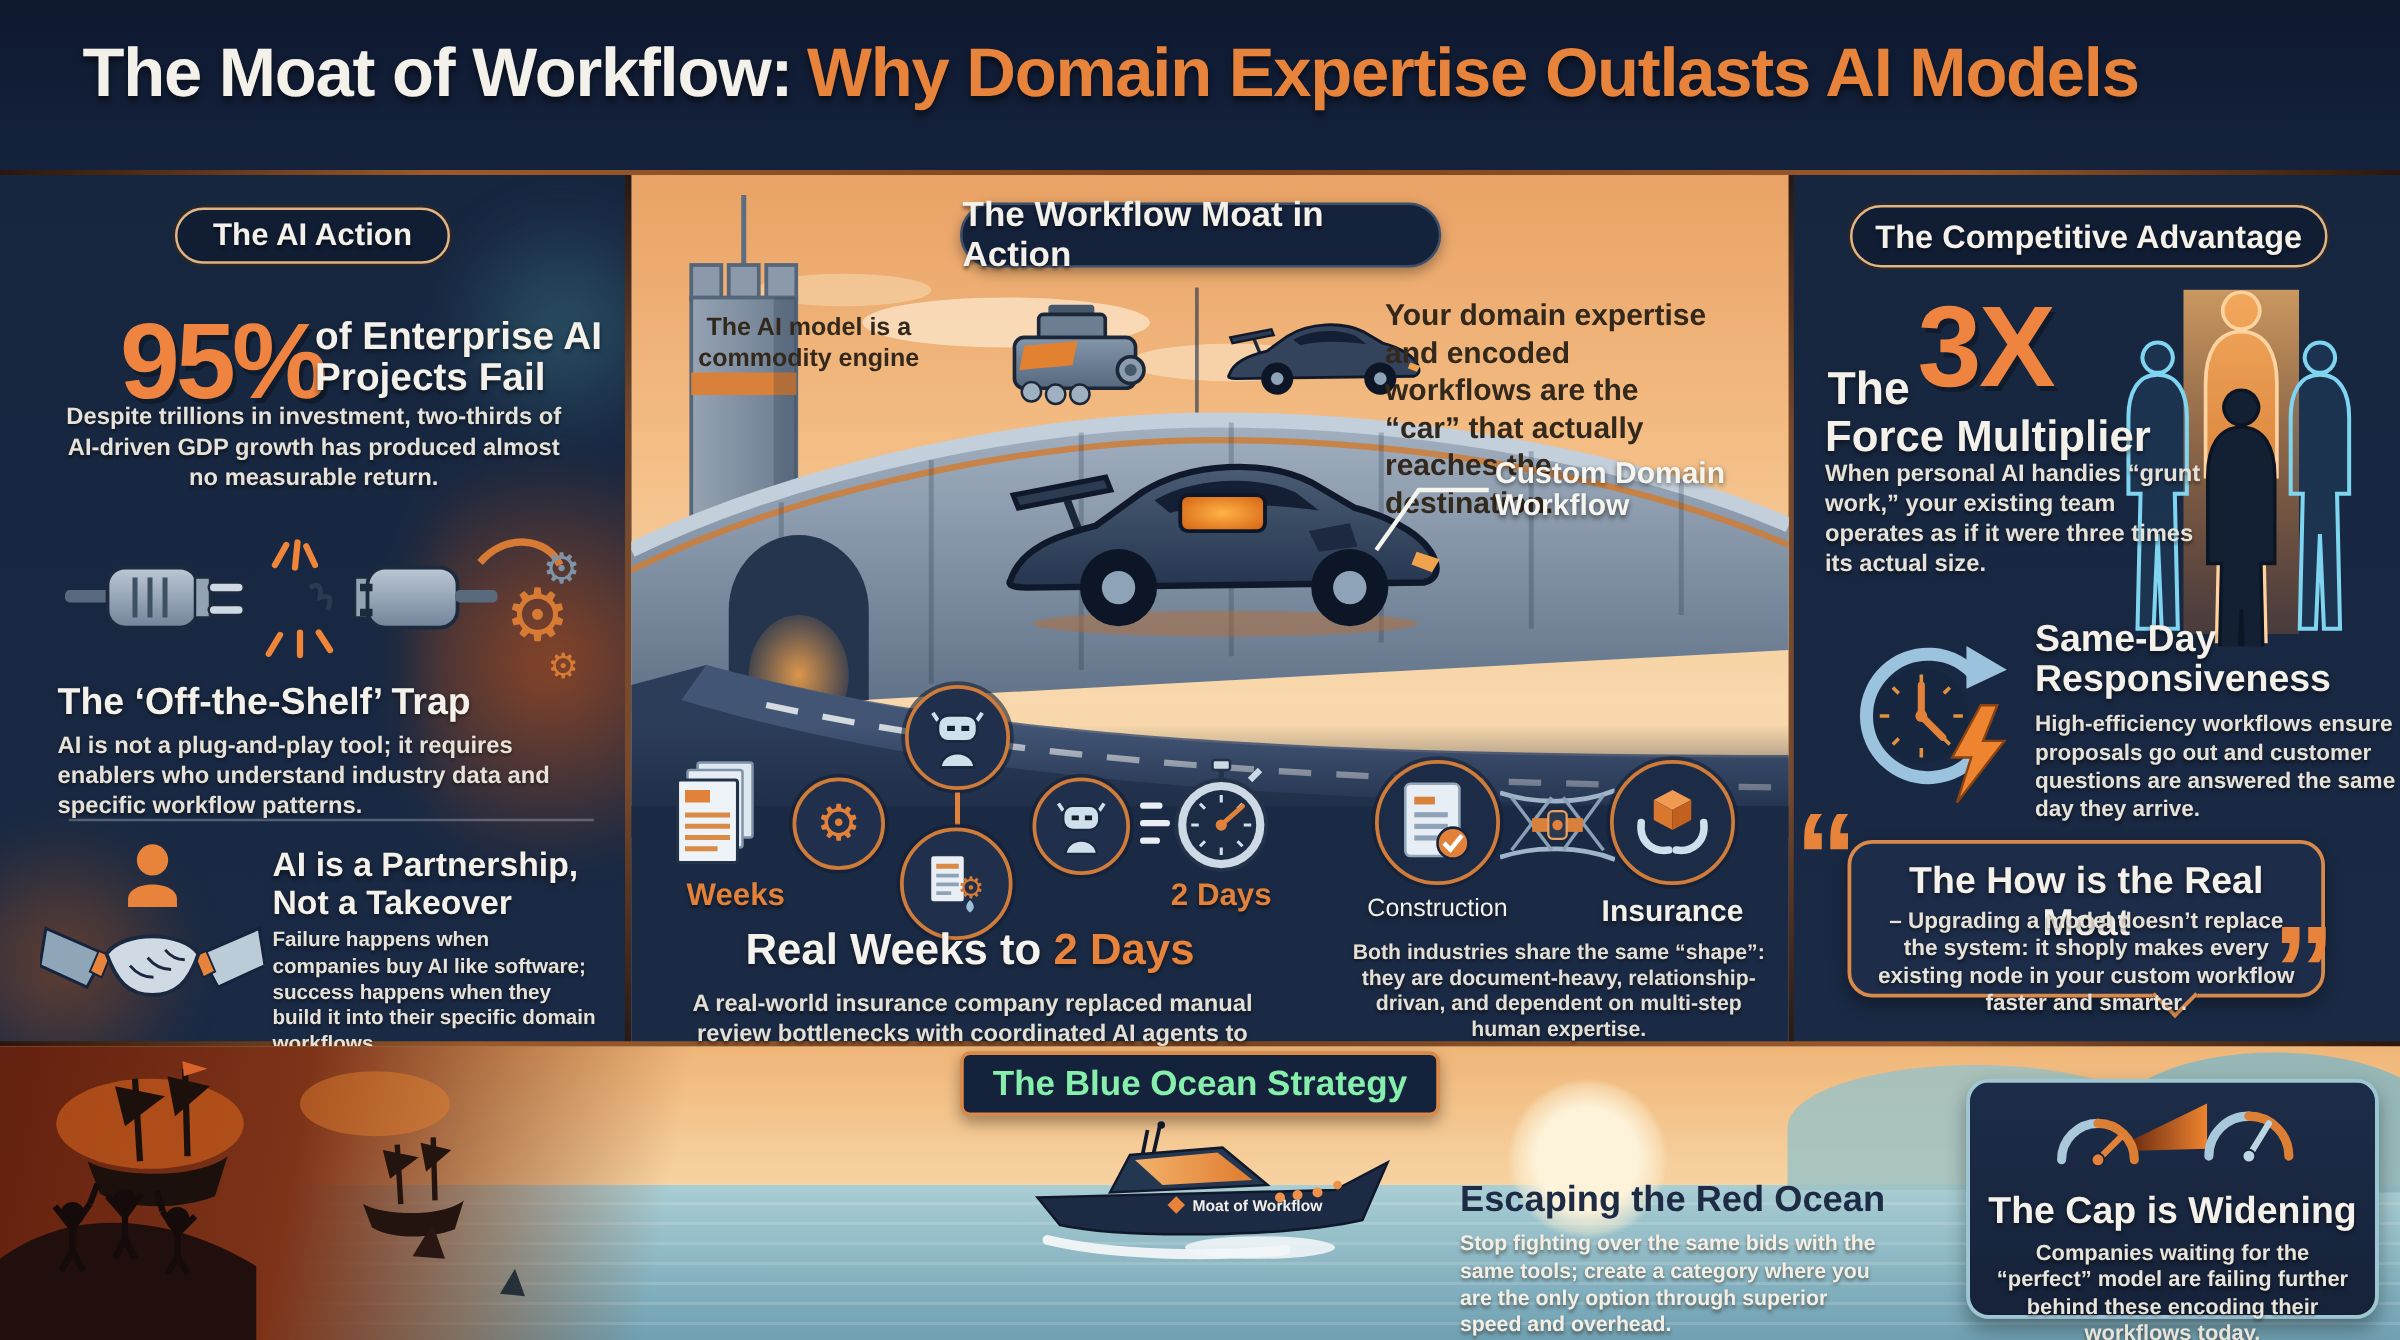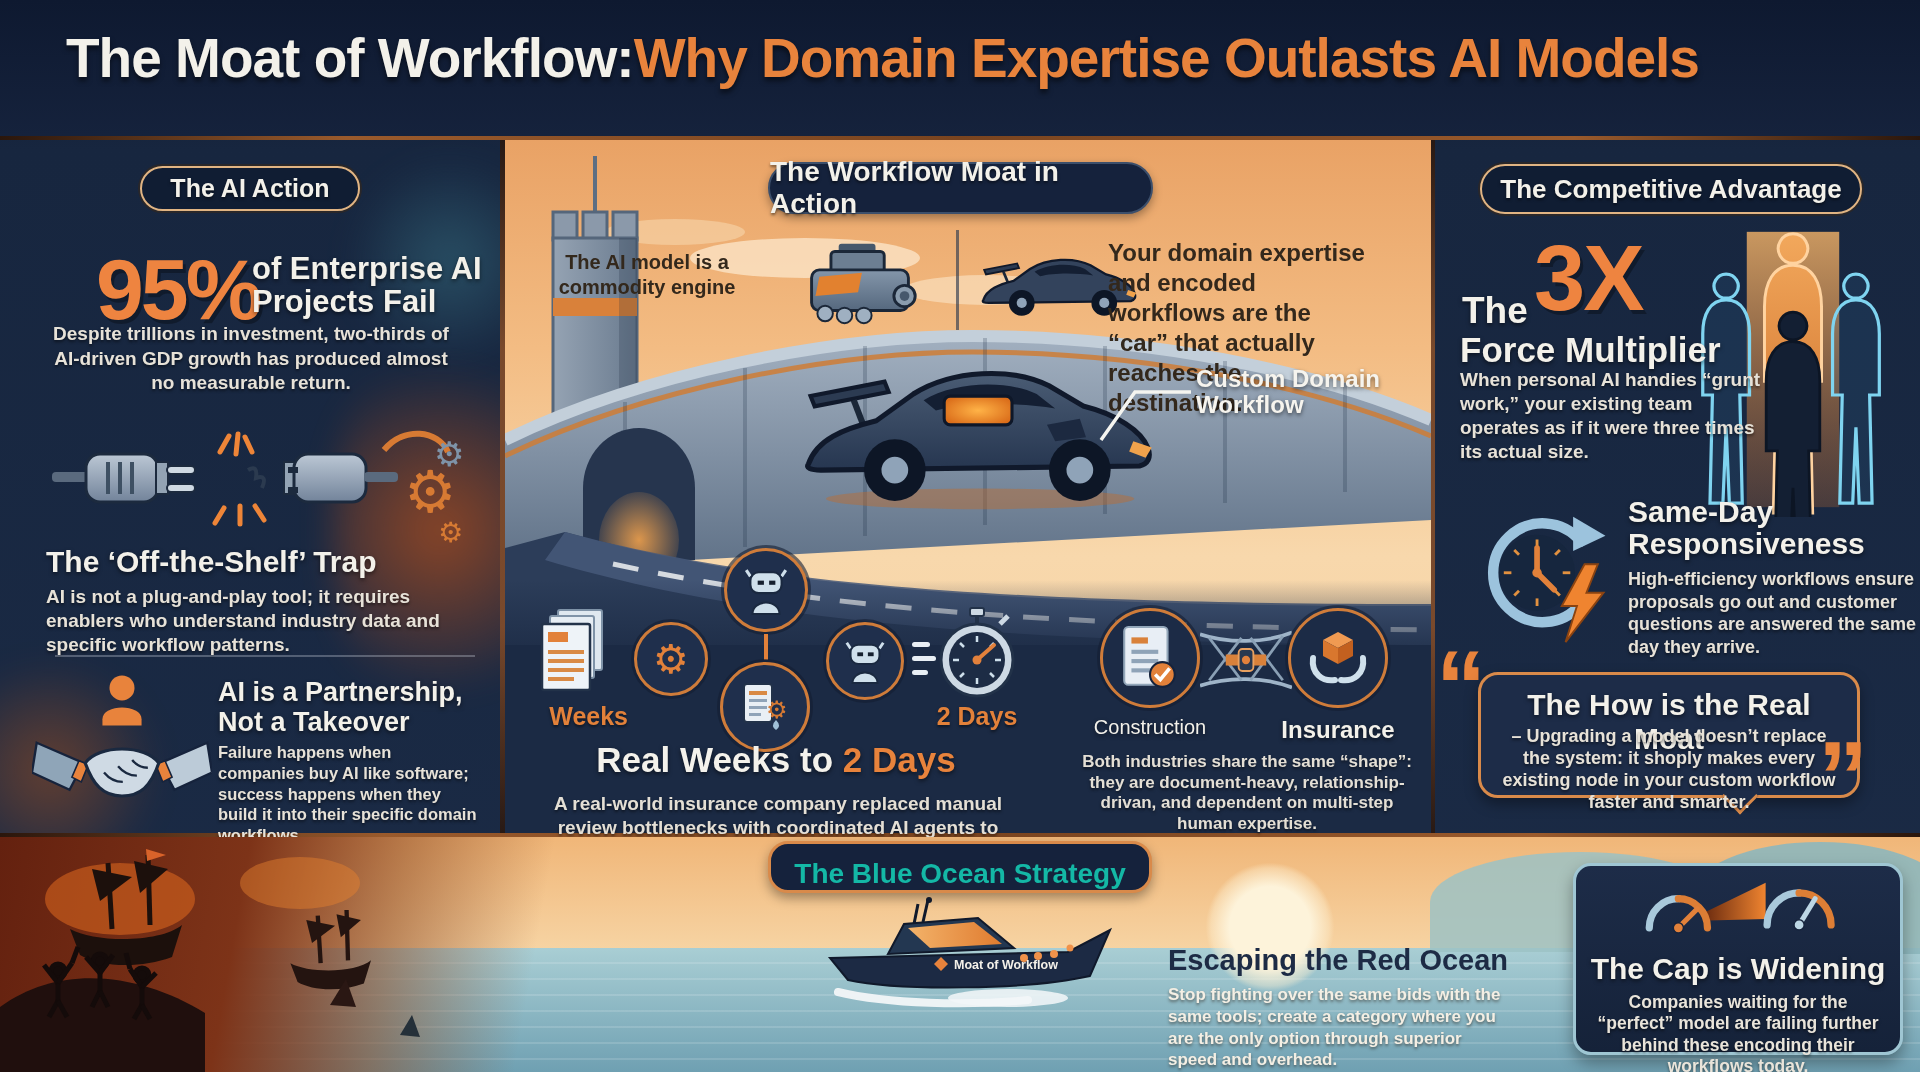--- a/index.html
+++ b/index.html
@@ -9,21 +9,21 @@
          background:linear-gradient(180deg,#101b30 0%,#17263f 14%,#1b2b46 100%)}
   .abs{position:absolute}
   .sh{text-shadow:0 2px 4px rgba(0,0,0,.55)}
 
   
   .header{left:0;top:0;width:1920px;height:136px;background:linear-gradient(180deg,#0e1930,#15223c)}
   .hdr-rule{left:0;top:136px;width:1920px;height:4px;
             background:linear-gradient(90deg,#2a160c,#9a5a2c 18%,#7a441f 50%,#9a5a2c 82%,#2a160c)}
   .page-title{left:66px;top:26px;width:1830px;font-size:55px;font-weight:800;letter-spacing:-1px;
               color:#f3f1ea;white-space:nowrap;text-shadow:0 4px 5px rgba(0,0,0,.5)}
-  .page-title .t-accent{color:#e8833c;margin-left:0}
+  .page-title .t-accent{color:#e8833c;margin-left:12px}
 
   
   .vrule{top:140px;width:5px;height:695px;opacity:.85;
          background:linear-gradient(180deg,#2a160c,#8a4f28 30%,#8a4f28 70%,#2a160c)}
   .band-rule{left:0;top:833px;width:1920px;height:4px;
              background:linear-gradient(90deg,#2a160c,#9a5a2c 20%,#7a441f 50%,#9a5a2c 80%,#2a160c)}
 
   
   .pill{display:flex;align-items:center;justify-content:center;border-radius:28px;
         font-weight:700;color:#f3f1ea;text-shadow:0 2px 3px rgba(0,0,0,.5)}
@@ -35,22 +35,22 @@
   .dark-cap{color:#33281c;font-weight:700}
   .orange{color:#e8833c}
 
   .quote-card{border:3px solid #d98a4a;border-radius:20px;background:#1d2c48;box-shadow:0 6px 14px rgba(0,0,0,.35)}
   .quote-tail{width:26px;height:26px;background:#1d2c48;border-right:3px solid #d98a4a;border-bottom:3px solid #d98a4a;transform:rotate(45deg)}
 
   .circle-ic{border-radius:50%;background:#1f2f4c;border:3px solid #cf7c3a;display:flex;align-items:center;justify-content:center;box-shadow:0 0 0 3px rgba(20,30,50,.6)}
 
   .gap-card{background:linear-gradient(180deg,#1d2c48,#152239);border:3px solid #9fc6d3;border-radius:18px;box-shadow:0 8px 16px rgba(0,0,0,.35)}
 
-  .bo-badge{background:#15223c;border:3px solid #d98a4a;border-radius:20px;display:flex;align-items:flex-end;justify-content:center;
-            font-weight:700;color:#14b8a6;box-shadow:0 5px 12px rgba(0,0,0,.35)}
+  .bo-badge{background:#15223c;border:3px solid #d98a4a;border-radius:8px;display:flex;align-items:center;justify-content:center;
+            font-weight:700;color:#86efac;box-shadow:0 5px 12px rgba(0,0,0,.35)}
 </style>
 </head>
 <body>
 
 <div id="stage">
 
   <div class="abs header"></div>
   <h1 class="abs page-title"><span>The Moat of Workflow:</span><span class="t-accent">Why Domain Expertise Outlasts AI Models</span></h1>
   <div class="abs hdr-rule"></div>
 

